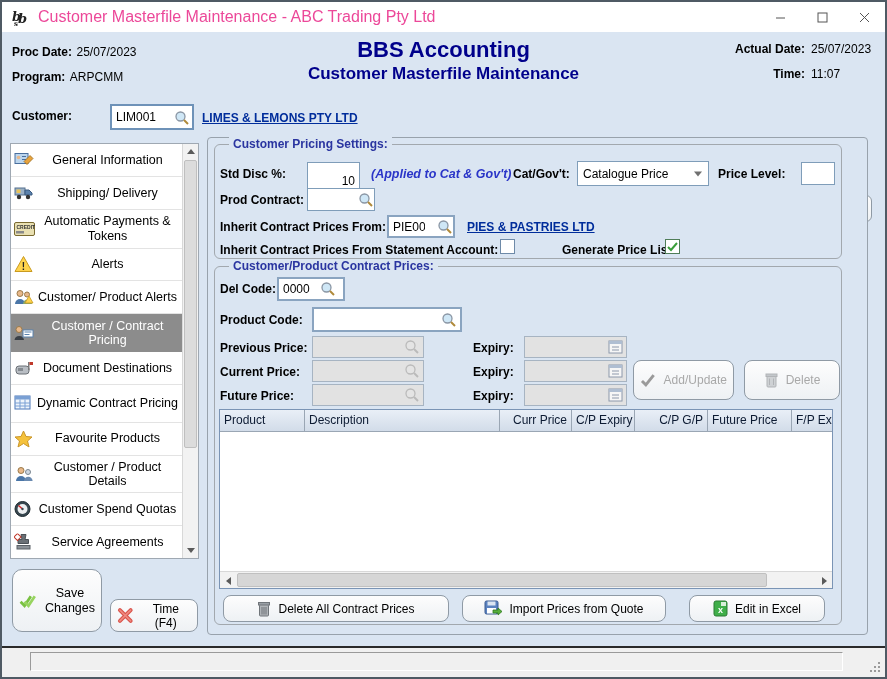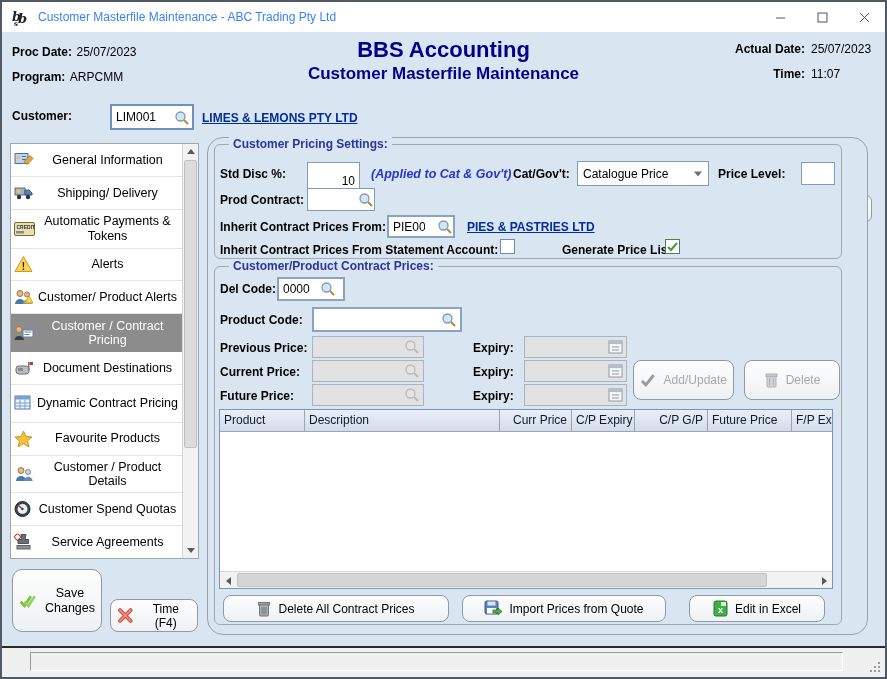--- a/index.html
+++ b/index.html
@@ -5,21 +5,21 @@
   html,body{margin:0;padding:0;background:#e8e8e8;}
   *{box-sizing:border-box;}
   .window{
     position:relative;width:887px;height:679px;background:#dae5f2;
     border:2px solid #4f5a64;font-family:"Liberation Sans",sans-serif;
     overflow:hidden;
   }
   
   .titlebar{position:absolute;left:0;top:0;right:0;height:30px;background:#ffffff;display:flex;align-items:center;}
   .titlebar .logo{margin-left:8px;width:20px;height:20px;flex:0 0 auto;}
-  .titlebar .title{margin-left:8px;font-size:12px;color:#3b82f6;}
+  .titlebar .title{margin-left:8px;font-size:16px;color:#ec4899;}
   .winbtns{position:absolute;right:0;top:0;height:30px;display:flex;}
   .winbtn{width:42px;height:30px;display:flex;align-items:center;justify-content:center;color:#555;font-size:13px;}
   
   .header{position:absolute;left:0;top:30px;right:0;height:63px;background:#dae5f2;}
   .lbl{font-weight:bold;color:#000;font-size:12px;}
   .val{color:#000;font-size:12px;}
   .hdr-left1{position:absolute;left:10px;top:10px;}
   .hdr-left2{position:absolute;left:10px;top:35px;}
   .hdr-center{position:absolute;left:0;right:0;top:5px;text-align:center;color:#00008b;}
   .hdr-center .apptitle{font-size:22px;font-weight:bold;line-height:1.2;}
@@ -55,21 +55,21 @@
   .side-item svg{position:absolute;left:3px;top:50%;transform:translateY(-50%);}
   .side-item.selected{background:#8c8c8c;color:#fff;border-bottom:none;}
   .sscroll{position:absolute;right:0;top:0;bottom:0;width:16px;background:#f2f2f2;border-left:1px solid #d8d8d8;}
   .sarrow{position:absolute;left:0;width:16px;height:15px;display:flex;align-items:center;justify-content:center;}
   .tri-up{width:0;height:0;border-left:4px solid transparent;border-right:4px solid transparent;border-bottom:5px solid #5a5a5a;}
   .tri-down{width:0;height:0;border-left:4px solid transparent;border-right:4px solid transparent;border-top:5px solid #5a5a5a;}
   .tri-left{width:0;height:0;border-top:4px solid transparent;border-bottom:4px solid transparent;border-right:5px solid #5a5a5a;}
   .tri-right{width:0;height:0;border-top:4px solid transparent;border-bottom:4px solid transparent;border-left:5px solid #5a5a5a;}
   .sthumb{position:absolute;left:1px;top:16px;width:13px;height:288px;background:#dcdcdc;border:1px solid #bfbfbf;border-radius:2px;}
   
-  .mainpanel{position:absolute;left:205px;top:135px;width:661px;height:498px;border:1px solid #98a2ac;border-radius:16px;background:#dae5f2;}
+  .mainpanel{position:absolute;left:205px;top:135px;width:661px;height:498px;border:1px solid #98a2ac;border-radius:4px;background:#dae5f2;}
   .groupbox{position:absolute;border:1px solid #a2a8ae;border-radius:6px;}
   .grouptitle{position:absolute;top:-8px;left:14px;background:#dae5f2;padding:0 4px;font-size:12px;color:#2a35a0;font-weight:bold;white-space:nowrap;}
   .g1{left:6px;top:6px;width:628px;height:115px;}
   .g2{left:6px;top:128px;width:628px;height:359px;}
   .note{font-style:italic;color:#2a35c8;font-size:12.5px;font-weight:bold;position:absolute;white-space:nowrap;}
   .selectbox{position:absolute;background:#fff;border:1px solid #7f9db9;font-size:12px;display:flex;align-items:center;padding:0 20px 0 5px;}
   .selectbox .chev{position:absolute;right:6px;top:50%;transform:translateY(-50%);}
   .checkbox{position:absolute;width:15px;height:15px;background:#fff;border:1px solid #6e8aa8;display:flex;align-items:center;justify-content:center;}
   .checkbox.checked{border-color:#4f7d58;}
   

